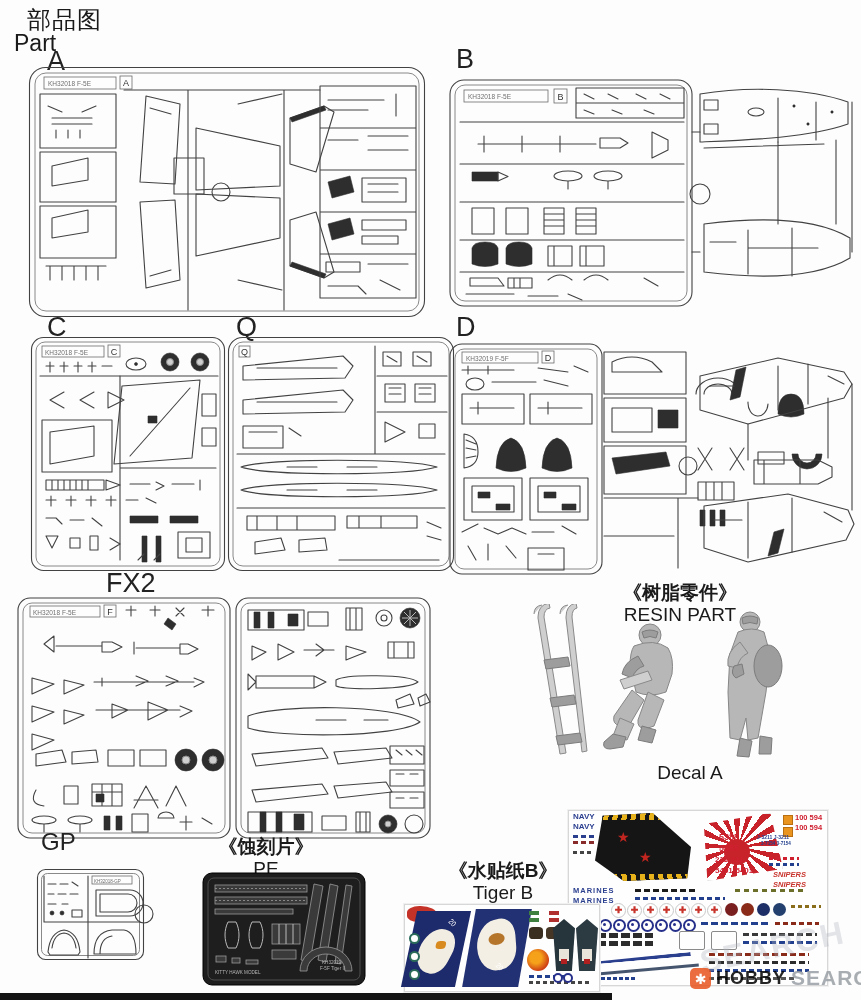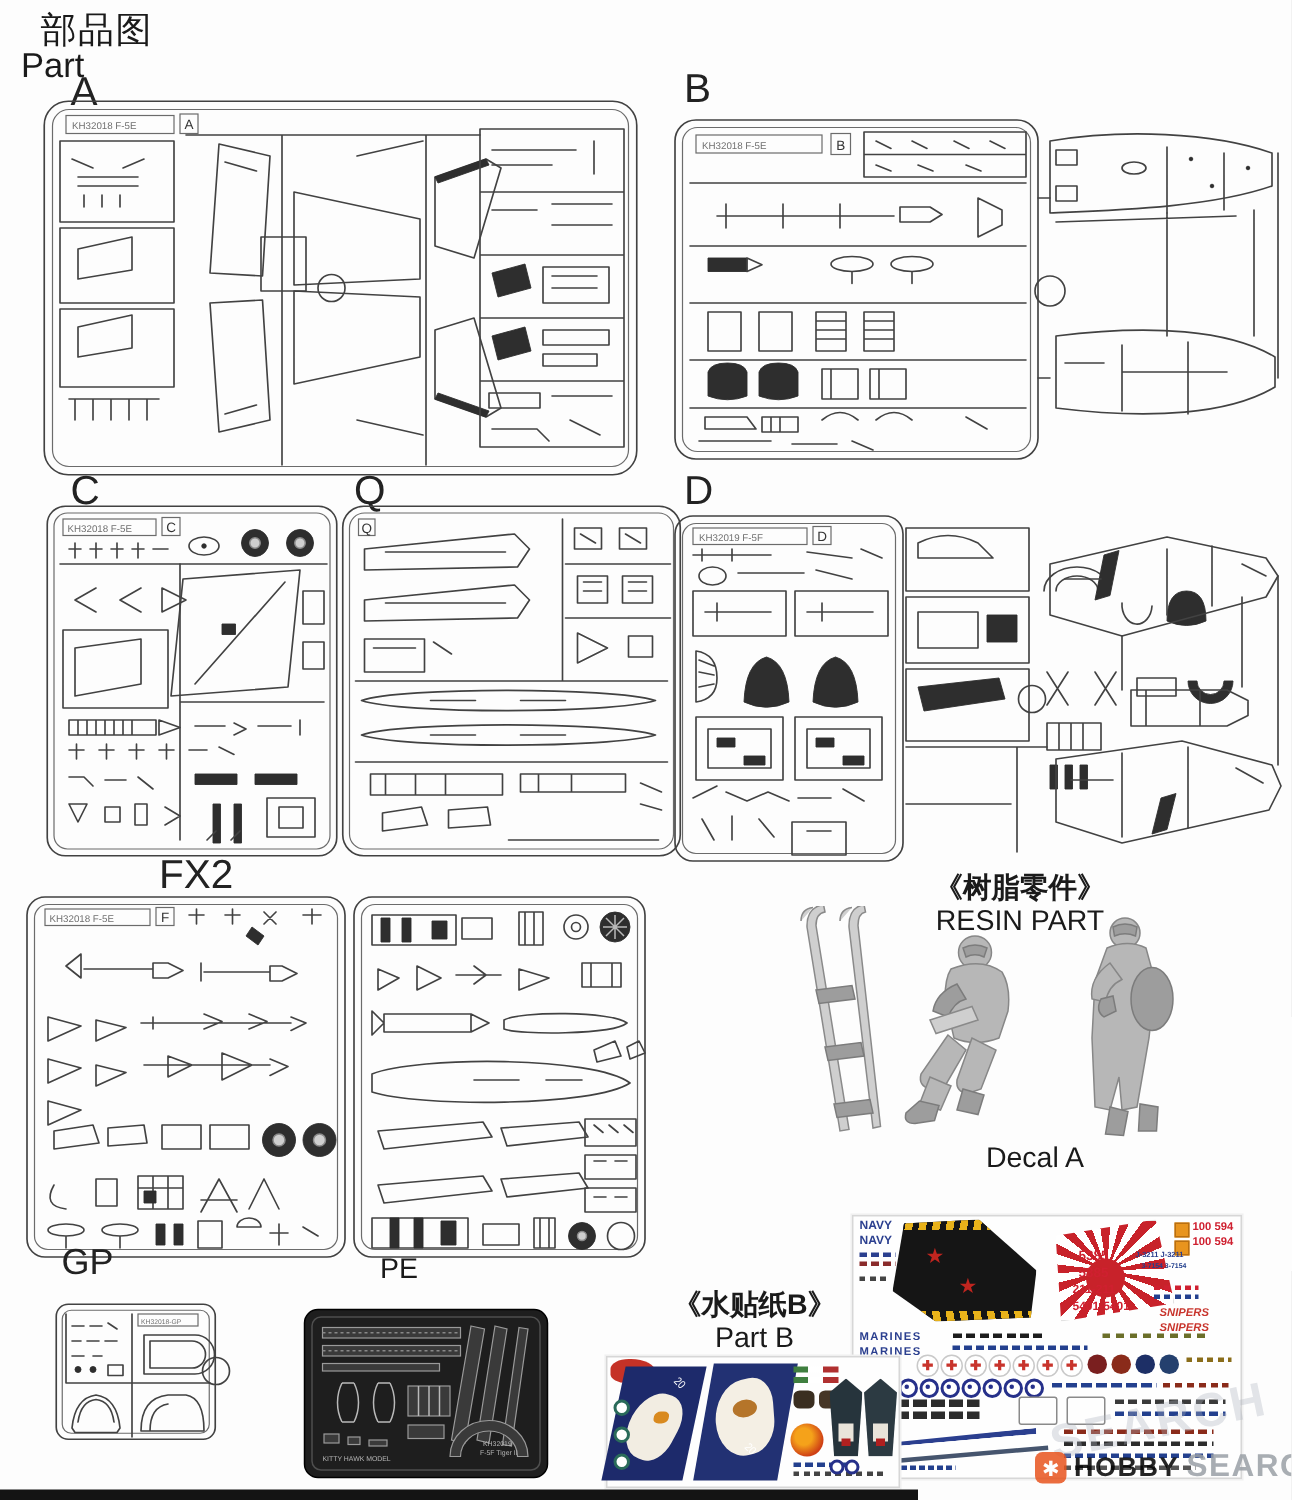--- a/index.html
+++ b/index.html
@@ -435,21 +435,21 @@
     <div class="strip" style="left:8px;top:166px;width:60px;background:repeating-linear-gradient(90deg,#23408e 0 4px,transparent 4px 6px);"></div>
     <div class="strip" style="left:140px;top:142px;width:100px;background:repeating-linear-gradient(90deg,#8a2b1a 0 6px,transparent 6px 9px);"></div>
     <div class="strip" style="left:140px;top:150px;width:100px;background:repeating-linear-gradient(90deg,#2c2c2c 0 6px,transparent 6px 9px);"></div>
     <div class="strip" style="left:140px;top:158px;width:100px;background:repeating-linear-gradient(90deg,#23408e 0 5px,transparent 5px 8px);"></div>
     <div class="strip" style="left:140px;top:166px;width:88px;background:repeating-linear-gradient(90deg,#555 0 5px,transparent 5px 8px);"></div>
     <div class="ghost" style="left:130px;top:118px;font-size:32px;transform:rotate(-12deg);">SEARCH</div>
   </div>
 
   <div class="abs sec-head" style="left:408px;top:860px;width:190px;">
     <div class="cn">《水贴纸B》</div>
-    <div class="en">Part B</div>
+    <div class="en">Tiger B</div>
   </div>
   <div class="sheet" style="left:404px;top:904px;width:194px;height:86px;">
     <div class="abs" style="left:2px;top:1px;width:30px;height:16px;background:#c53227;border-radius:45% 60% 50% 40%;"></div>
     <div class="abs" style="left:4px;top:6px;width:54px;height:76px;background:#1d2a6b;transform:skewX(-12deg);overflow:hidden;">
       <div style="position:absolute;left:10px;top:18px;width:34px;height:44px;background:#f2ede2;border-radius:50% 50% 40% 60%;transform:rotate(18deg);"></div>
       <div style="position:absolute;left:26px;top:30px;width:10px;height:8px;background:#d98a1f;border-radius:40%;"></div>
       <div style="position:absolute;left:34px;top:8px;color:#fff;font-size:7px;transform:rotate(40deg);">20</div>
     </div>
     <div class="dotb" style="left:4px;top:28px;width:7px;height:7px;background:#fff;border:2px solid #2a6b5a;"></div>
     <div class="dotb" style="left:4px;top:46px;width:7px;height:7px;background:#fff;border:2px solid #2a6b5a;"></div>
@@ -472,20 +472,21 @@
       <div style="position:absolute;left:6px;top:30px;width:10px;height:12px;background:#e9e4da;"></div>
       <div style="position:absolute;left:8px;top:40px;width:6px;height:5px;background:#b02020;"></div>
     </div>
     <div class="strip" style="left:124px;top:70px;width:40px;background:repeating-linear-gradient(90deg,#23408e 0 5px,transparent 5px 8px);"></div>
     <div class="strip" style="left:124px;top:76px;width:60px;background:repeating-linear-gradient(90deg,#444 0 4px,transparent 4px 7px);"></div>
     <div class="dotb" style="left:148px;top:68px;width:6px;height:6px;background:#fff;border:2px solid #26308a;"></div>
     <div class="dotb" style="left:158px;top:68px;width:6px;height:6px;background:#fff;border:2px solid #26308a;"></div>
   </div>
 
   <div class="abs sec-head" style="left:186px;top:836px;width:160px;">
+    <div class="cn">《蚀刻片》</div>
     <div class="en">PE</div>
   </div>
   <svg class="abs" style="left:202px;top:872px;" width="164" height="114" viewBox="0 0 164 114">
     <rect x="1" y="1" width="162" height="112" rx="9" fill="#1e1e1e" stroke="#000"></rect>
     <rect x="6" y="6" width="152" height="102" rx="6" fill="none" stroke="#4e4e4e"></rect>
     <g>
       <rect class="pe-fill" x="13" y="13" width="92" height="7"></rect>
       <line x1="13" y1="16.5" x2="105" y2="16.5" stroke="#888" stroke-dasharray="2,2"></line>
       <rect class="pe-fill" x="13" y="25" width="92" height="7"></rect>
       <line x1="13" y1="28.5" x2="105" y2="28.5" stroke="#888" stroke-dasharray="2,2"></line>

